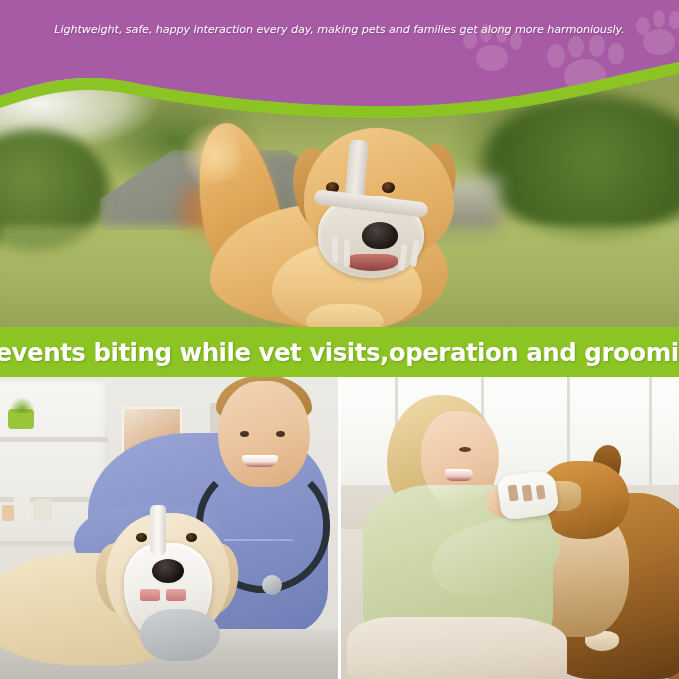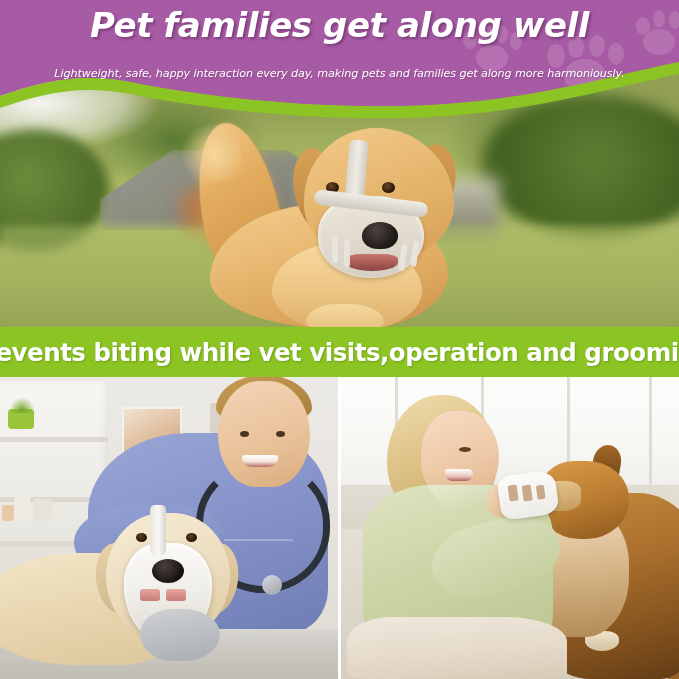--- a/index.html
+++ b/index.html
@@ -357,21 +357,20 @@
         <ellipse cx="675" cy="20" rx="6" ry="9"></ellipse>
         <ellipse cx="659" cy="42" rx="16" ry="13"></ellipse>
         <ellipse cx="470" cy="40" rx="7" ry="9"></ellipse>
           <ellipse cx="486" cy="33" rx="6" ry="9"></ellipse>
         <ellipse cx="502" cy="34" rx="6" ry="9"></ellipse>
           <ellipse cx="516" cy="41" rx="6" ry="9"></ellipse>
         <ellipse cx="492" cy="58" rx="16" ry="13"></ellipse>
       </g>
     </svg>
     <div class="header-text">
-      <h1 class="title">Pet families get along well</h1>
       <p class="subtitle">Lightweight, safe, happy interaction every day, making pets and families get along more harmoniously.</p>
     </div>
   </div>
 
   <div class="green-band">
     <p class="band-text">Prevents biting while vet visits,operation and grooming</p>
   </div>
 
   <div class="bottom">
 

